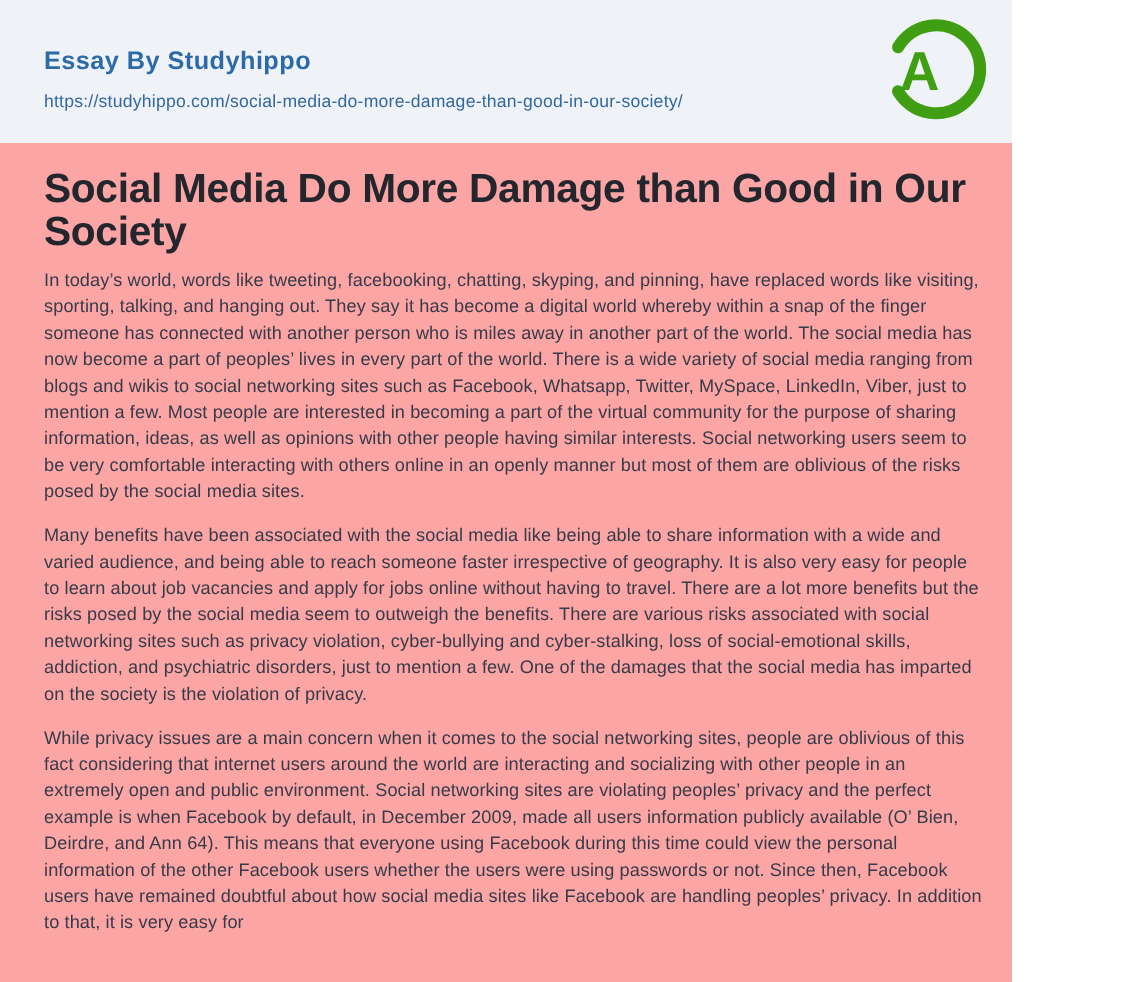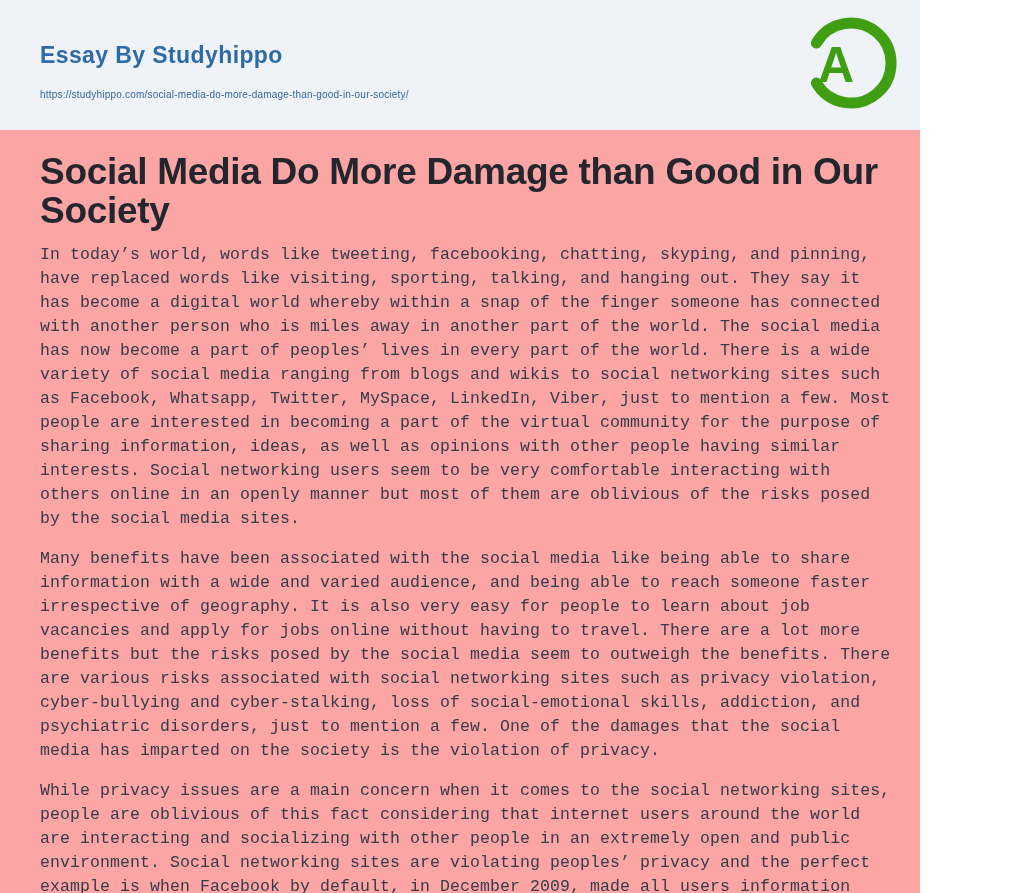--- a/index.html
+++ b/index.html
@@ -27,21 +27,21 @@
   }
   .site-title {
     color: #2d6ba8;
     font-size: 23px;
     font-weight: bold;
     letter-spacing: 0.4px;
     margin-bottom: 15px;
   }
   .essay-url {
     color: #33689e;
-    font-size: 10px;
+    font-size: 16px;
     text-decoration: none;
     letter-spacing: 0.2px;
     display: inline-block;
     cursor: pointer;
   }
   .logo {
     position: absolute;
     right: 19px;
     top: 13px;
     width: 100px;
@@ -59,21 +59,20 @@
     max-width: 950px;
     margin-bottom: 13px;
   }
   .essay-paragraph {
     color: #363b49;
     font-size: 16.5px;
     line-height: 24px;
     letter-spacing: 0.1px;
     margin-bottom: 16px;
     max-width: 944px;
-    font-family: Liberation Mono, monospace;
   }
 </style>
 </head>
 <body>
 
 <div class="page">
 
   <header class="header">
     <div class="header-text">
       <div class="site-title">Essay By Studyhippo</div>

